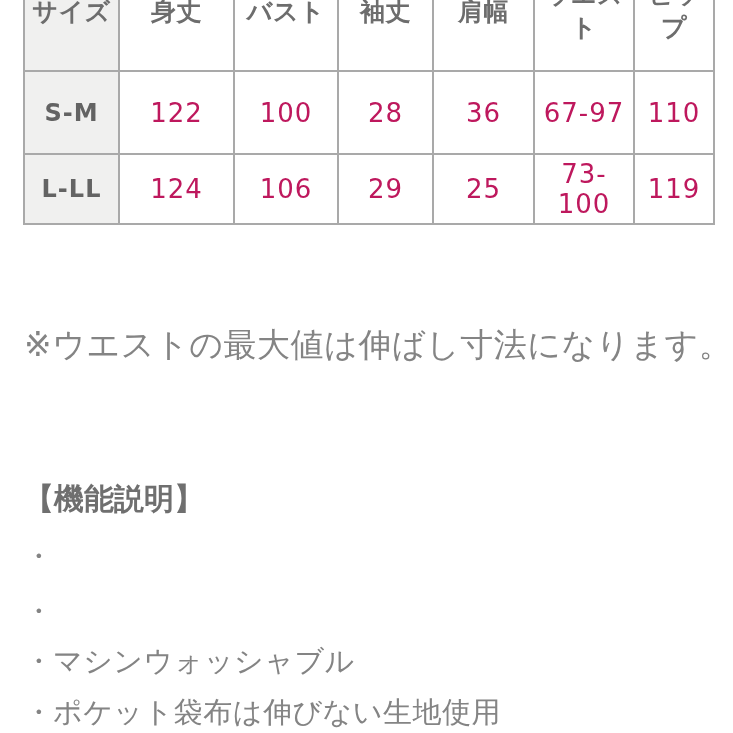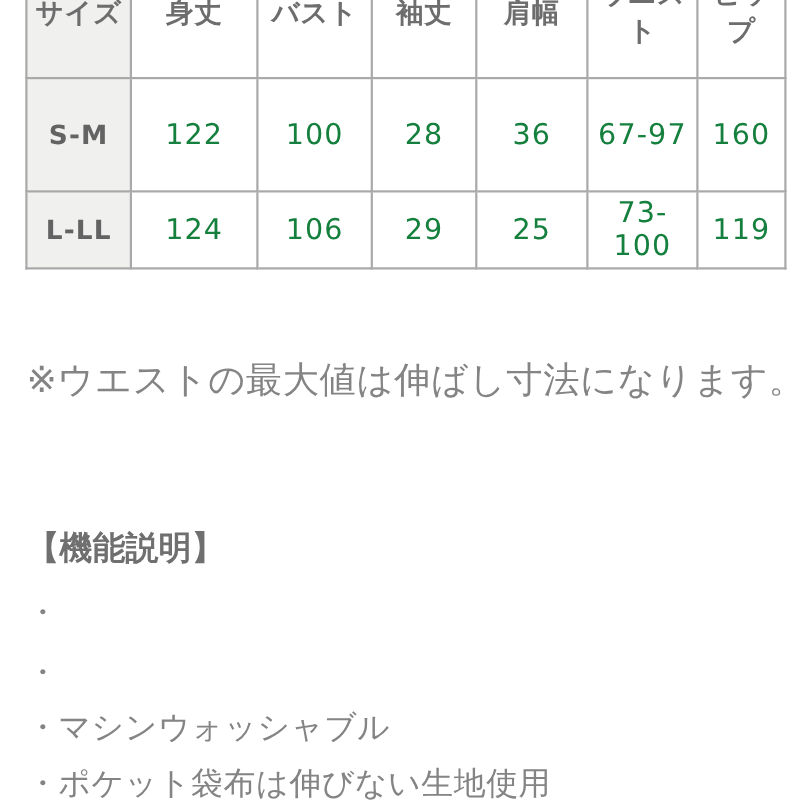--- a/index.html
+++ b/index.html
@@ -26,39 +26,39 @@
     table-layout: fixed;
   }
   .size-chart th, .size-chart td {
     border: 2px solid #a9a9a9;
     text-align: center;
     vertical-align: middle;
     padding: 0;
     background: #ffffff;
   }
   .size-chart thead tr { height: 120px; }
-  .size-chart tr.row-1 { height: 103px; }
+  .size-chart tr.row-1 { height: 83px; }
   .size-chart tr.row-2 { height: 70px; }
   .size-chart th {
     font-size: 25px;
     font-weight: 700;
     color: #6d6d6d;
     letter-spacing: 0.5px;
   }
   .size-chart .size-col { background: #f0f0ef; }
   .size-chart tbody th.size-col {
     font-size: 24px;
     font-weight: 700;
     color: #636363;
     letter-spacing: 1px;
   }
   .size-chart td.val {
     font-size: 26px;
     font-weight: 400;
-    color: #15803d;
+    color: #be185d;
     letter-spacing: 1px;
     margin-left: 24px;
   }
 
   
   .note {
     position: absolute;
     left: 24px;
     top: 328px;
     margin: 0;
@@ -134,21 +134,21 @@
       </tr>
     </thead>
     <tbody>
       <tr class="row-1">
         <th class="size-col">S-M</th>
         <td class="val">122</td>
         <td class="val">100</td>
         <td class="val">28</td>
         <td class="val">36</td>
         <td class="val">67-97</td>
-        <td class="val">160</td>
+        <td class="val">110</td>
       </tr>
       <tr class="row-2">
         <th class="size-col">L-LL</th>
         <td class="val">124</td>
         <td class="val">106</td>
         <td class="val">29</td>
         <td class="val">25</td>
         <td class="val">73-100</td>
         <td class="val">119</td>
       </tr>

